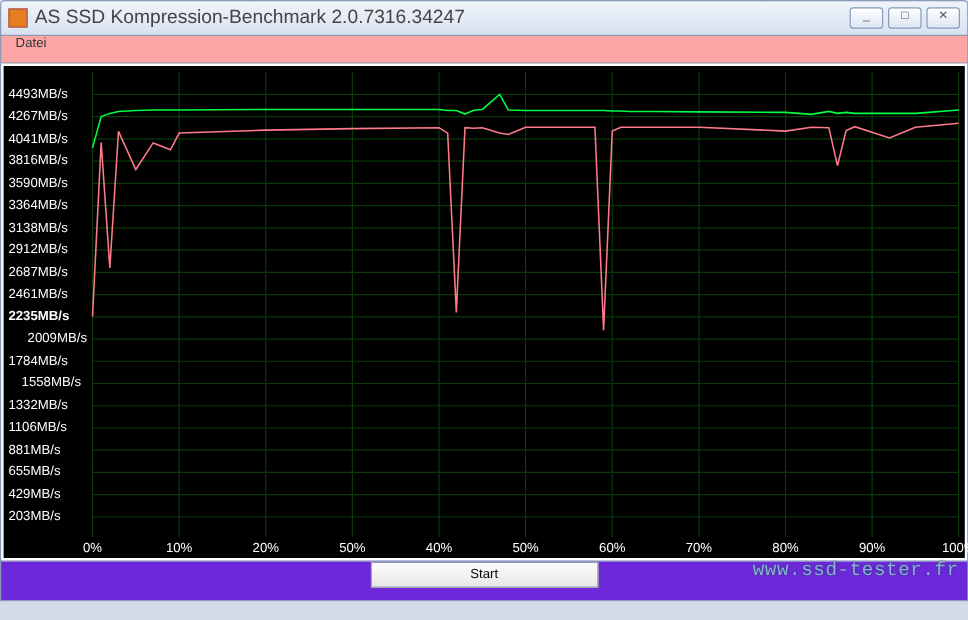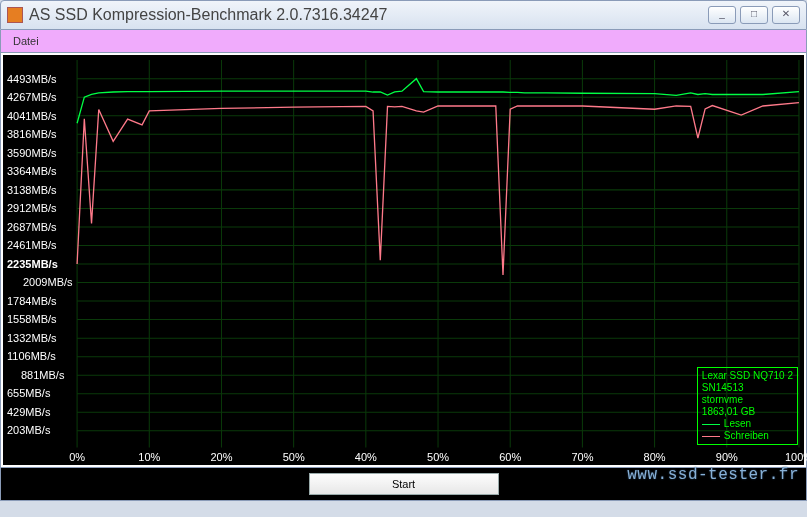--- a/index.html
+++ b/index.html
@@ -1,29 +1,29 @@
 <!DOCTYPE html>
 <html><head>
 <meta charset="utf-8">
 <style>
   body{margin:0;font-family:Tahoma,sans-serif;font-size:11px;background:#d4dce8;overflow:hidden}
   .titlebar{height:28px;background:linear-gradient(#f0f4fa,#d8e2f0);border:1px solid #8a9bb8;border-radius:4px 4px 0 0;display:flex;align-items:center;padding:0 6px}
   .titlebar .ico{width:14px;height:14px;background:#e67e22;border:1px solid #a55;margin-right:6px}
   .titlebar .ttl{flex:1;color:#444;font-size:16px}
   .winbtn{width:26px;height:16px;border:1px solid #8a9bb8;border-radius:3px;background:linear-gradient(#fff,#dce6f2);margin-left:4px;text-align:center;line-height:14px;color:#556;font-size:10px}
-  .menu{height:22px;background:#f0abfc;border:1px solid #8a9bb8;border-top:none;padding:0 12px;display:flex;align-items:center;color:#333}
+  .menu{height:22px;background:#fca5a5;border:1px solid #8a9bb8;border-top:none;padding:0 12px;display:flex;align-items:flex-start;color:#333}
   .content{background:#fff;border:1px solid #8a9bb8;border-top:none;padding:2px}
   .chartwrap{position:relative;background:#000;height:410px}
   svg{position:absolute;inset:0}
   .ylab{position:absolute;left:4px;color:#fff;font-size:11px;transform:translateY(-50%);font-family:Arial,sans-serif}
   .xlab{position:absolute;bottom:2px;color:#fff;font-size:11px;transform:translateX(-50%);font-family:Arial,sans-serif}
   .legend{position:absolute;right:6px;bottom:20px;border:1px solid #0f0;color:#0f0;font-size:10px;font-family:Arial,sans-serif;padding:2px 4px;line-height:12px}
   .legend .lr{display:flex;align-items:center;gap:4px}
   .seg{width:18px;height:1px;display:inline-block}
-  .btns{height:32px;display:flex;align-items:center;justify-content:center;gap:18px;background:#000000;border:1px solid #8a9bb8;border-top:none}
+  .btns{height:32px;display:flex;align-items:flex-start;justify-content:center;gap:18px;background:#6d28d9;border:1px solid #8a9bb8;border-top:none}
   .btn{width:190px;height:22px;border:1px solid #9aa;background:linear-gradient(#fdfdfd,#e7e7e7);font-size:11px;font-family:Tahoma,sans-serif}
   .btn[disabled]{color:#999}
   .wm{position:absolute;right:8px;bottom:33px;color:#87b0d6;font-size:16px;font-family:'Courier New',monospace;letter-spacing:.5px;text-shadow:0 0 2px #244060}
 </style>
 </head>
 <body>
 
 <div class="titlebar">
   <div class="ico"></div>
   <div class="ttl">AS SSD Kompression-Benchmark 2.0.7316.34247</div>
@@ -72,24 +72,24 @@
         </g>
       <g id="plot">
           <path d="M74 68.13347457627117 L81.21 42.14216101694916 L88.42 39.43644067796612 L95.63 37.796610169491544 L110.05000000000001 36.97669491525426 L124.47 36.566737288135585 L138.89 36.566737288135585 L146.10000000000002 36.566737288135585 L218.20000000000002 36.15677966101697 L290.29999999999995 36.15677966101697 L362.40000000000003 36.15677966101697 L369.60999999999996 36.97669491525426 L376.82 36.97669491525426 L384.03 40.01038135593217 L391.24 36.812711864406765 L398.45 36.15677966101697 L412.87 23.612076271186424 L420.08 36.566737288135585 L434.5 36.97669491525426 L492.17999999999995 36.97669491525426 L499.39 36.97669491525426 L506.59999999999997 37.38665254237293 L513.81 37.38665254237293 L521.02 37.796610169491544 L542.6500000000001 37.796610169491544 L578.7 38.206567796610216 L650.8000000000001 38.61652542372883 L672.43 40.256355932203405 L686.85 37.796610169491544 L694.06 39.43644067796612 L701.27 38.61652542372883 L708.48 39.43644067796612 L737.32 39.43644067796612 L758.9499999999999 39.43644067796612 L795 36.566737288135585 " fill="none" stroke="#00ff44" stroke-width="1.3"></path>
           <path d="M74 208.7489406779661 L81.21 63.62394067796612 L88.42 168.16313559322035 L95.63 54.35889830508478 L110.05000000000001 86.17161016949154 L124.47 64.03389830508473 L138.89 69.77330508474574 L146.10000000000002 55.83474576271186 L218.20000000000002 53.375 L290.29999999999995 52.14512711864404 L362.40000000000003 51.325211864406754 L369.60999999999996 55.83474576271186 L376.82 205.0593220338983 L384.03 51.325211864406754 L391.24 51.735169491525426 L398.45 51.325211864406754 L412.87 55.83474576271186 L420.08 57.06461864406782 L434.5 50.91525423728814 L492.17999999999995 50.91525423728814 L499.39 219.8177966101695 L506.59999999999997 54.19491525423729 L513.81 50.91525423728814 L521.02 50.91525423728814 L542.6500000000001 50.91525423728814 L578.7 50.91525423728814 L650.8000000000001 54.19491525423729 L672.43 50.91525423728814 L686.85 51.325211864406754 L694.06 82.8919491525424 L701.27 53.78495762711867 L708.48 50.50529661016947 L737.32 59.9343220338983 L758.9499999999999 50.91525423728814 L795 47.63559322033899 " fill="none" stroke="#ff7a8a" stroke-width="1.3"></path>
         </g>
     </svg>
     <div id="ylabs">
         <div class="ylab" style="top: 91.5502%;">203MB/s</div>
         <div class="ylab" style="top: 87.0306%;">429MB/s</div>
         <div class="ylab" style="top: 82.5111%;">655MB/s</div>
-        <div class="ylab" style="top: 77.9916%; margin-left: 14px;">881MB/s</div>
+        <div class="ylab" style="top: 77.9916%;">881MB/s</div>
         <div class="ylab" style="top: 73.492%;">1106MB/s</div>
         <div class="ylab" style="top: 68.9725%;">1332MB/s</div>
-        <div class="ylab" style="top: 64.453%;">1558MB/s</div>
+        <div class="ylab" style="top: 64.453%; margin-left: 11px;">1558MB/s</div>
         <div class="ylab" style="top: 59.9334%;">1784MB/s</div>
         <div class="ylab" style="top: 55.4339%; margin-left: 16px;">2009MB/s</div>
         <div class="ylab" style="top: 50.9144%; font-weight: bold;">2235MB/s</div>
         <div class="ylab" style="top: 46.3948%;">2461MB/s</div>
         <div class="ylab" style="top: 41.8753%;">2687MB/s</div>
         <div class="ylab" style="top: 37.3758%;">2912MB/s</div>
         <div class="ylab" style="top: 32.8562%;">3138MB/s</div>
         <div class="ylab" style="top: 28.3367%;">3364MB/s</div>
         <div class="ylab" style="top: 23.8172%;">3590MB/s</div>
         <div class="ylab" style="top: 19.2976%;">3816MB/s</div>
@@ -103,32 +103,18 @@
         <div class="xlab" style="left: 27.275%;">20%</div>
         <div class="xlab" style="left: 36.2875%;">50%</div>
         <div class="xlab" style="left: 45.3%;">40%</div>
         <div class="xlab" style="left: 54.3125%;">50%</div>
         <div class="xlab" style="left: 63.325%;">60%</div>
         <div class="xlab" style="left: 72.3375%;">70%</div>
         <div class="xlab" style="left: 81.35%;">80%</div>
         <div class="xlab" style="left: 90.3625%; margin-top: 26px;">90%</div>
         <div class="xlab" style="left: 99.375%;">100%</div>
       </div>
-    <div class="legend">
-      <div>Lexar SSD NQ710 2</div>
-      <div>SN14513</div>
-      <div>stornvme</div>
-      <div>1863,01 GB</div>
-      <div class="lr">
-          <span class="seg" style="background:#00ff44"></span>
-          <span>Lesen</span>
-        </div>
-      <div class="lr">
-          <span class="seg" style="background:#ff7a8a"></span>
-          <span>Schreiben</span>
-        </div>
-    </div>
   </div>
 </div>
 <div class="btns">
   <button class="btn">Start</button>
 </div>
 <div class="wm">www.ssd-tester.fr</div>
 
 </body></html>

